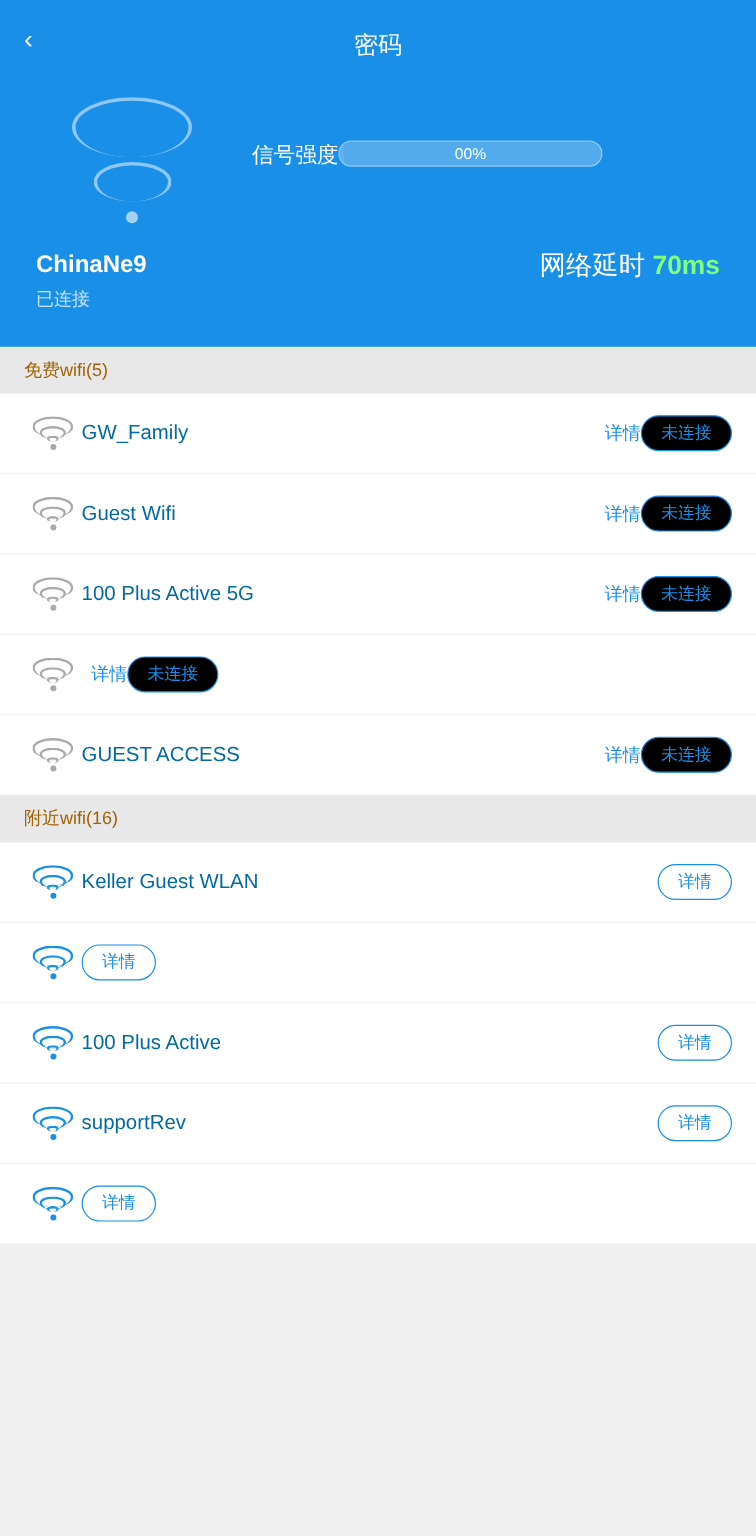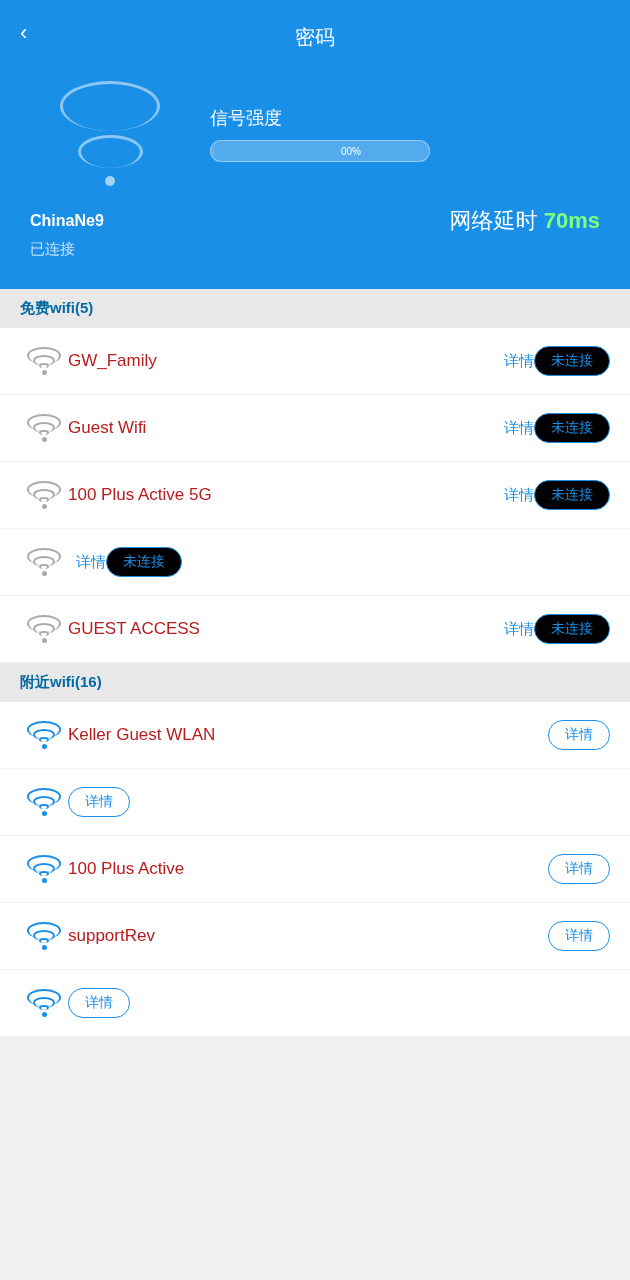--- a/index.html
+++ b/index.html
@@ -59,21 +59,21 @@
     .wifi-dot {
       width: 10px;
       height: 10px;
       border-radius: 50%;
       background: rgba(255,255,255,0.6);
       margin-top: 4px;
     }
     .signal-section {
       flex: 1;
       display: flex;
-      flex-direction: column;
+      flex-direction: row;
       align-items: flex-start;
       margin-left: 20px;
     }
     .signal-label {
       color: white;
       font-size: 18px;
       margin-bottom: 10px;
     }
     .progress-bar-container {
       width: 220px;
@@ -89,33 +89,32 @@
       background: rgba(100,180,240,0.7);
       border-radius: 11px;
       width: 2%;
     }
     .progress-text {
       position: absolute;
       top: 50%;
       left: 50%;
       transform: translate(-50%, -50%);
       color: white;
-      font-size: 10px;
-      margin-left: 31px;
+      font-size: 13px;
     }
     .connected-name-row {
       display: flex;
       align-items: center;
       justify-content: space-between;
       padding: 0 10px;
       margin-top: 20px;
     }
     .connected-ssid {
       color: white;
-      font-size: 16px;
+      font-size: 20px;
       font-weight: 600;
     }
     .latency-info {
       color: white;
       font-size: 22px;
     }
     .latency-info .latency-value {
       color: #7eff7e;
       font-weight: 600;
     }
@@ -124,22 +123,21 @@
       font-size: 15px;
       margin-top: 4px;
       padding-left: 10px;
     }
 
     
     .section-header {
       background: #e8e8e8;
       padding: 10px 20px;
       font-size: 15px;
-      color: #0369a1;
-      font-weight: bold;
+      color: #a16207;
     }
 
     
     .wifi-list {
       background: white;
     }
     .wifi-item {
       display: flex;
       align-items: center;
       padding: 18px 20px;
@@ -172,21 +170,21 @@
     .wifi-small .a3 { width: 10px; height: 5px; top: 16px; }
     .wifi-small .dot { width: 5px; height: 5px; background: #aaa; border-radius: 50%; position: absolute; bottom: 0; }
 
     
     .wifi-item.nearby .wifi-small .arc { border-color: #1a8fe8; }
     .wifi-item.nearby .wifi-small .dot { background: #1a8fe8; }
 
     .wifi-name {
       flex: 1;
       font-size: 17px;
-      color: #b91c1c;
+      color: #0369a1;
     }
     .detail-link {
       color: #1a8fe8;
       font-size: 15px;
       margin-left: 8px;
       cursor: pointer;
     }
     .connect-btn {
       border: 1.5px solid #1a8fe8;
       color: #1a8fe8;

